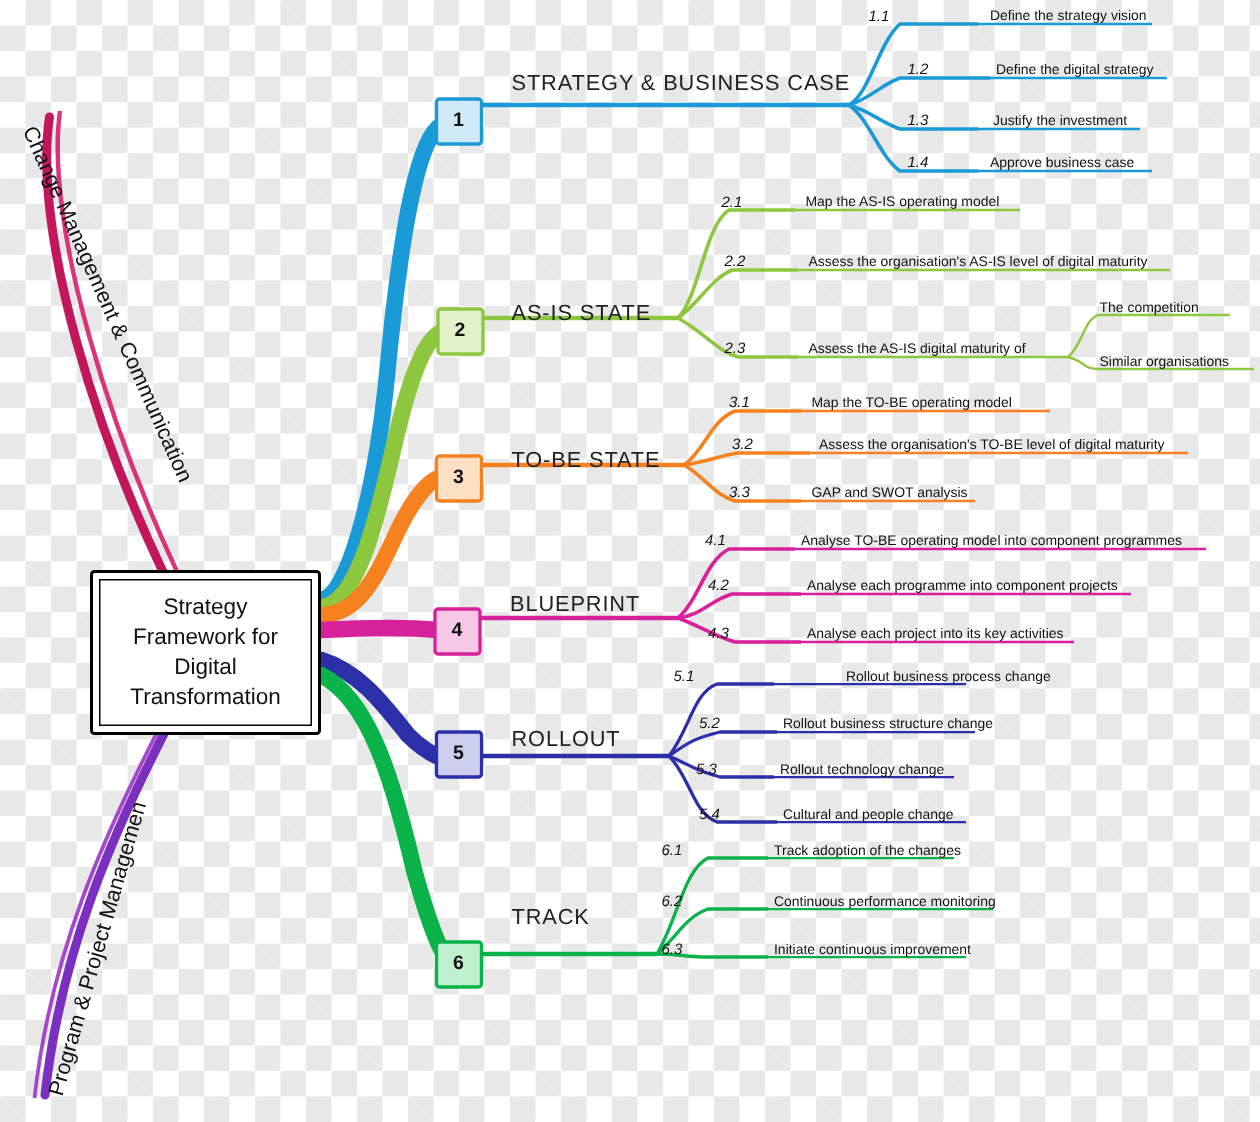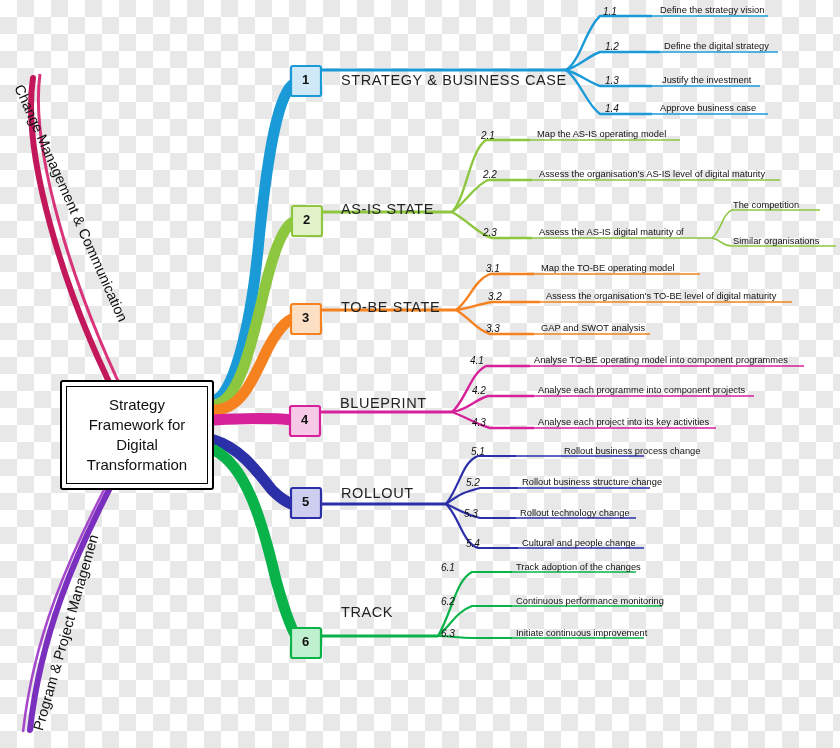--- a/index.html
+++ b/index.html
@@ -161,28 +161,28 @@
 <div class="arc-label" style="left:26px;top:82px;transform:rotate(66deg);">Change Management &amp; Communication</div>
 <div class="arc-label" style="left:30px;top:728px;transform:rotate(-74deg);">Program &amp; Project Managemen</div>
 
 <div class="lbl box-num" style="left:302px;top:72px;">1</div>
 <div class="lbl box-num" style="left:303px;top:212px;">2</div>
 <div class="lbl box-num" style="left:302px;top:310px;">3</div>
 <div class="lbl box-num" style="left:301px;top:412px;">4</div>
 <div class="lbl box-num" style="left:302px;top:494px;">5</div>
 <div class="lbl box-num" style="left:302px;top:634px;">6</div>
 
-<div class="lbl branch-label" style="left:341px;top:72px;">STRATEGY &amp; BUSINESS CASE</div>
+<div class="lbl branch-label" style="left:341px;top:48px;">STRATEGY &amp; BUSINESS CASE</div>
 <div class="lbl branch-label" style="left:341px;top:201px;">AS-IS STATE</div>
 <div class="lbl branch-label" style="left:341px;top:299px;">TO-BE STATE</div>
 <div class="lbl branch-label" style="left:340px;top:395px;">BLUEPRINT</div>
 <div class="lbl branch-label" style="left:341px;top:485px;">ROLLOUT</div>
 <div class="lbl branch-label" style="left:341px;top:604px;">TRACK</div>
 
-<div class="lbl num-label" style="left:603px;top:6px;">1.1</div>
+<div class="lbl num-label" style="left:579px;top:6px;">1.1</div>
 <div class="lbl leaf-label" style="left:660px;top:5px;">Define the strategy vision</div>
 <div class="lbl num-label" style="left:605px;top:41px;">1.2</div>
 <div class="lbl leaf-label" style="left:664px;top:41px;">Define the digital strategy</div>
 <div class="lbl num-label" style="left:605px;top:75px;">1.3</div>
 <div class="lbl leaf-label" style="left:662px;top:75px;">Justify the investment</div>
 <div class="lbl num-label" style="left:605px;top:103px;">1.4</div>
 <div class="lbl leaf-label" style="left:660px;top:103px;">Approve business case</div>
 
 <div class="lbl num-label" style="left:481px;top:130px;">2.1</div>
 <div class="lbl leaf-label" style="left:537px;top:129px;">Map the AS-IS operating model</div>
@@ -200,21 +200,21 @@
 <div class="lbl num-label" style="left:486px;top:323px;">3.3</div>
 <div class="lbl leaf-label" style="left:541px;top:323px;">GAP and SWOT analysis</div>
 
 <div class="lbl num-label" style="left:470px;top:355px;">4.1</div>
 <div class="lbl leaf-label" style="left:534px;top:355px;">Analyse TO-BE operating model into component programmes</div>
 <div class="lbl num-label" style="left:472px;top:385px;">4.2</div>
 <div class="lbl leaf-label" style="left:538px;top:385px;">Analyse each programme into component projects</div>
 <div class="lbl num-label" style="left:472px;top:417px;">4.3</div>
 <div class="lbl leaf-label" style="left:538px;top:417px;">Analyse each project into its key activities</div>
 
-<div class="lbl num-label" style="left:471px;top:446px;">5.1</div>
+<div class="lbl num-label" style="left:449px;top:446px;">5.1</div>
 <div class="lbl leaf-label" style="left:520px;top:446px;padding-left:44px;">Rollout business process change</div>
 <div class="lbl num-label" style="left:466px;top:477px;">5.2</div>
 <div class="lbl leaf-label" style="left:522px;top:477px;">Rollout business structure change</div>
 <div class="lbl num-label" style="left:464px;top:508px;">5.3</div>
 <div class="lbl leaf-label" style="left:520px;top:508px;">Rollout technology change</div>
 <div class="lbl num-label" style="left:466px;top:538px;">5.4</div>
 <div class="lbl leaf-label" style="left:522px;top:538px;">Cultural and people change</div>
 
 <div class="lbl num-label" style="left:441px;top:562px;">6.1</div>
 <div class="lbl leaf-label" style="left:516px;top:562px;">Track adoption of the changes</div>

